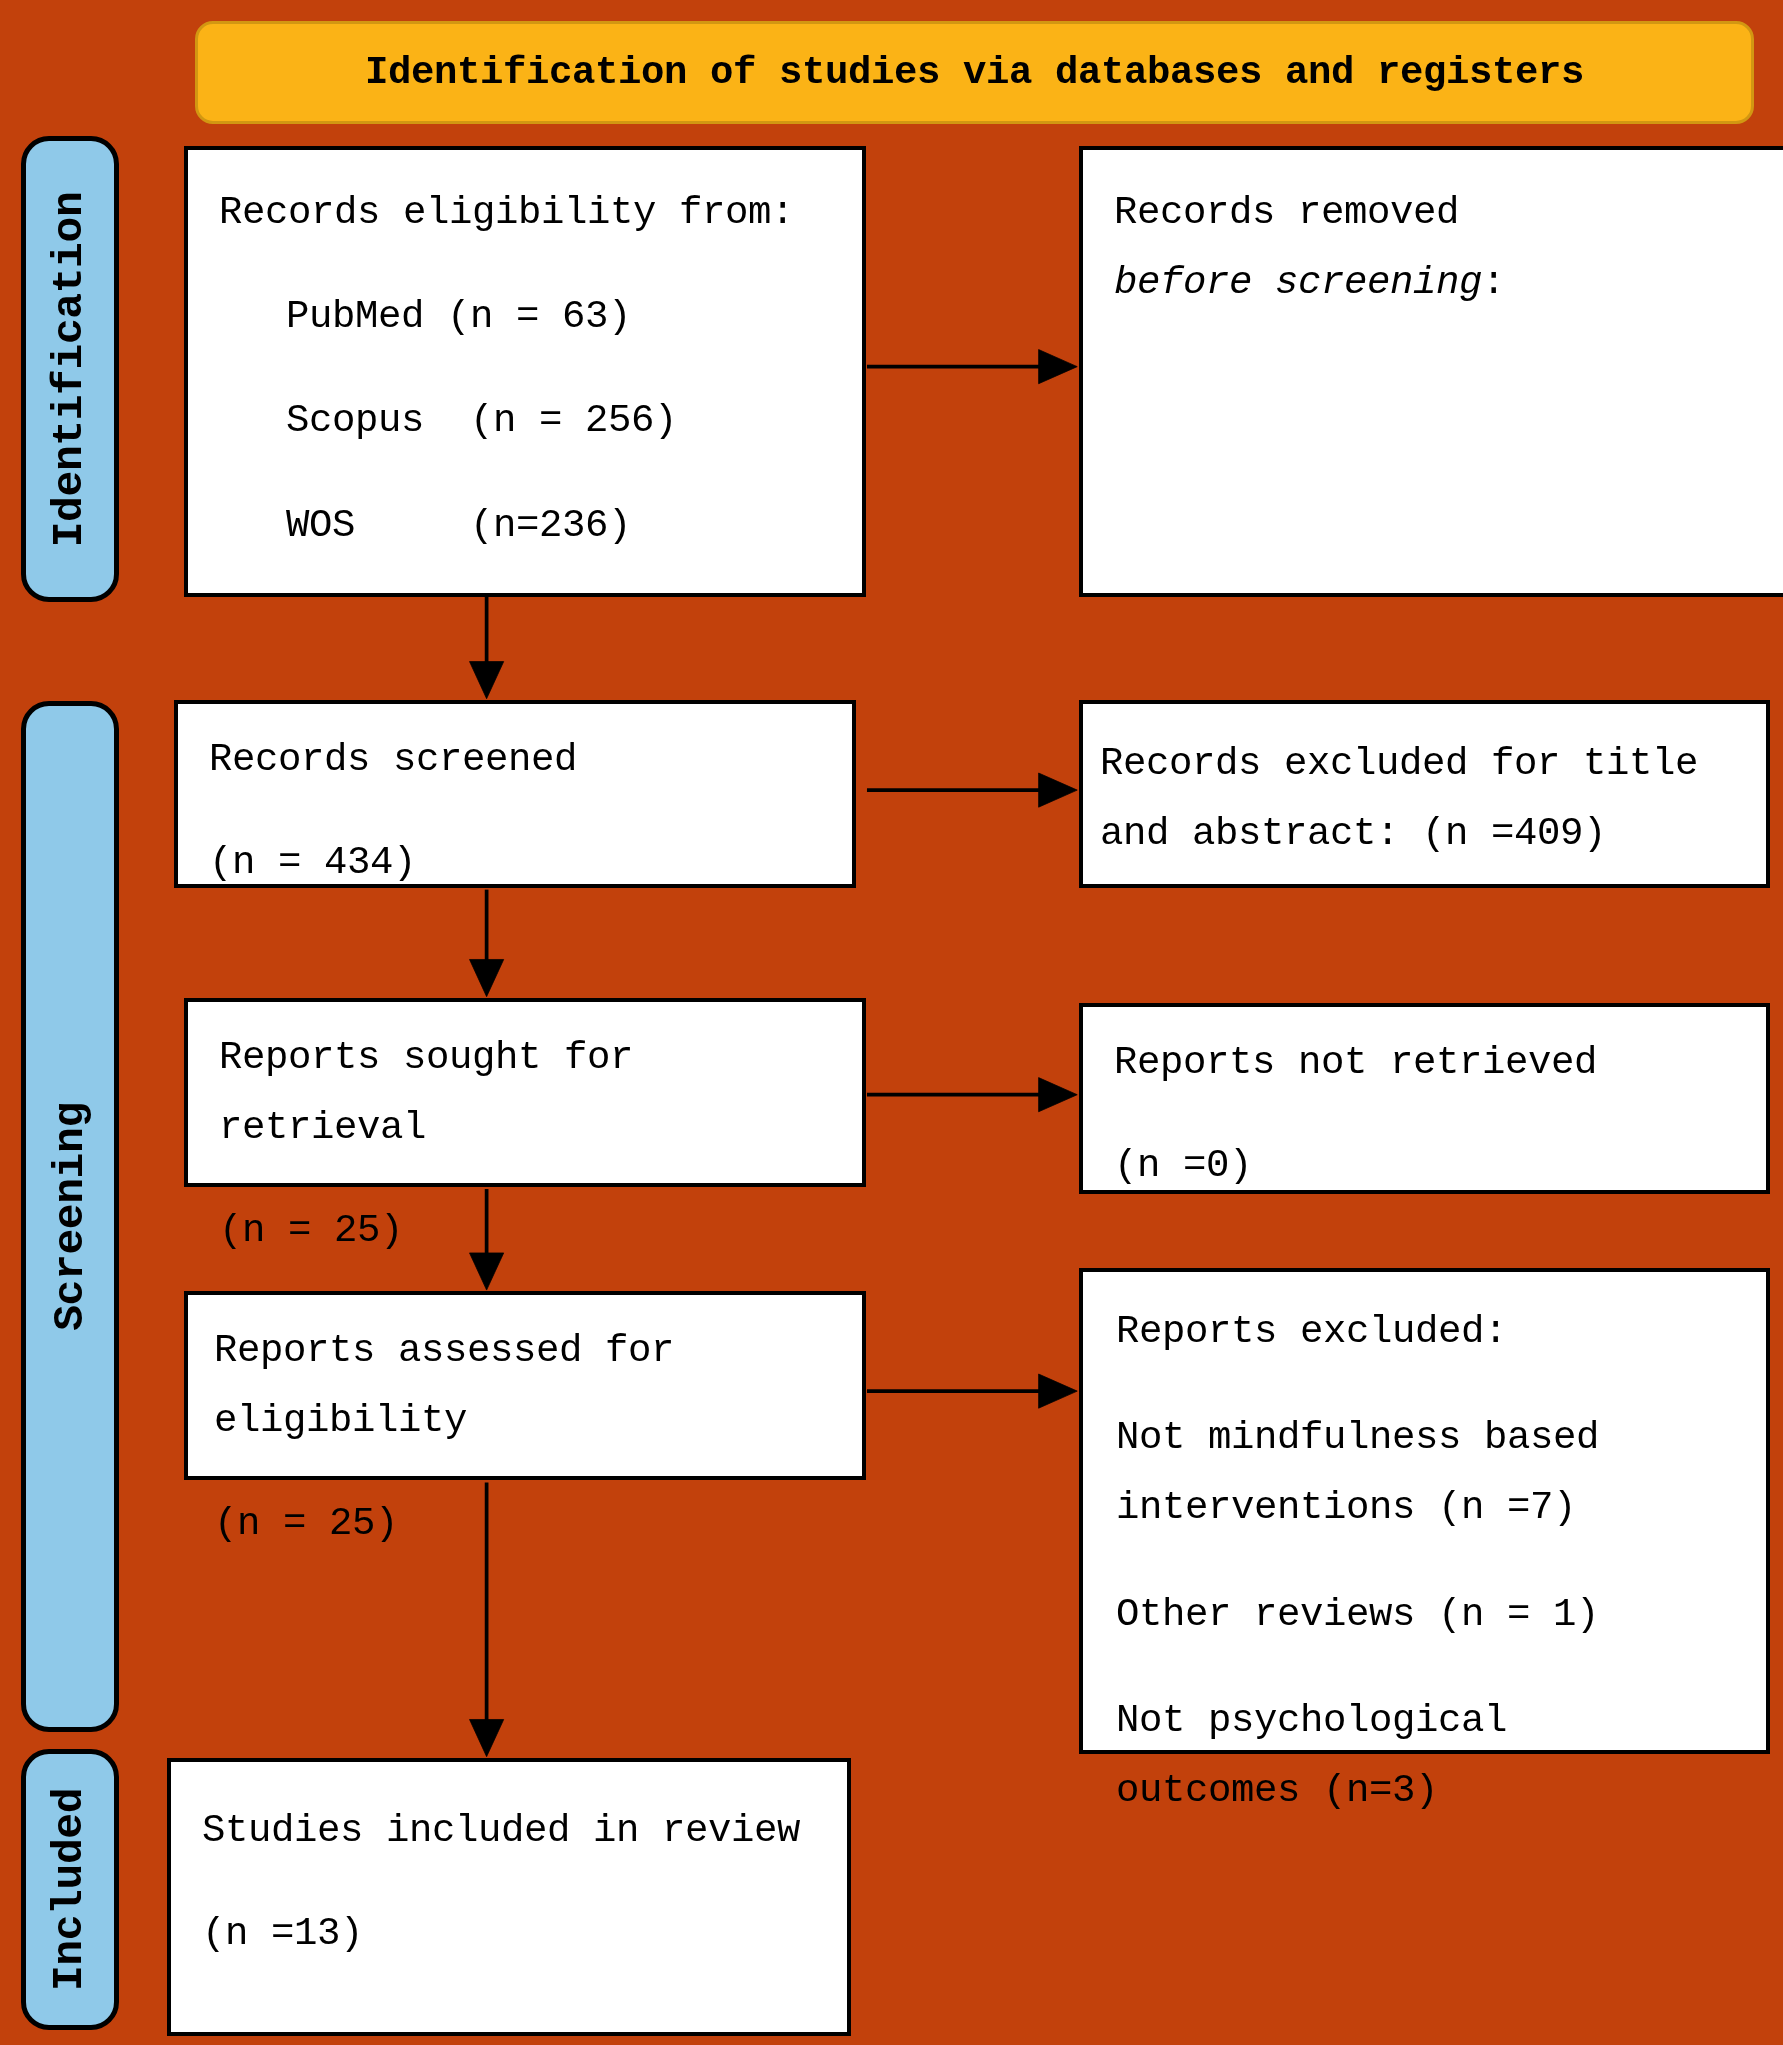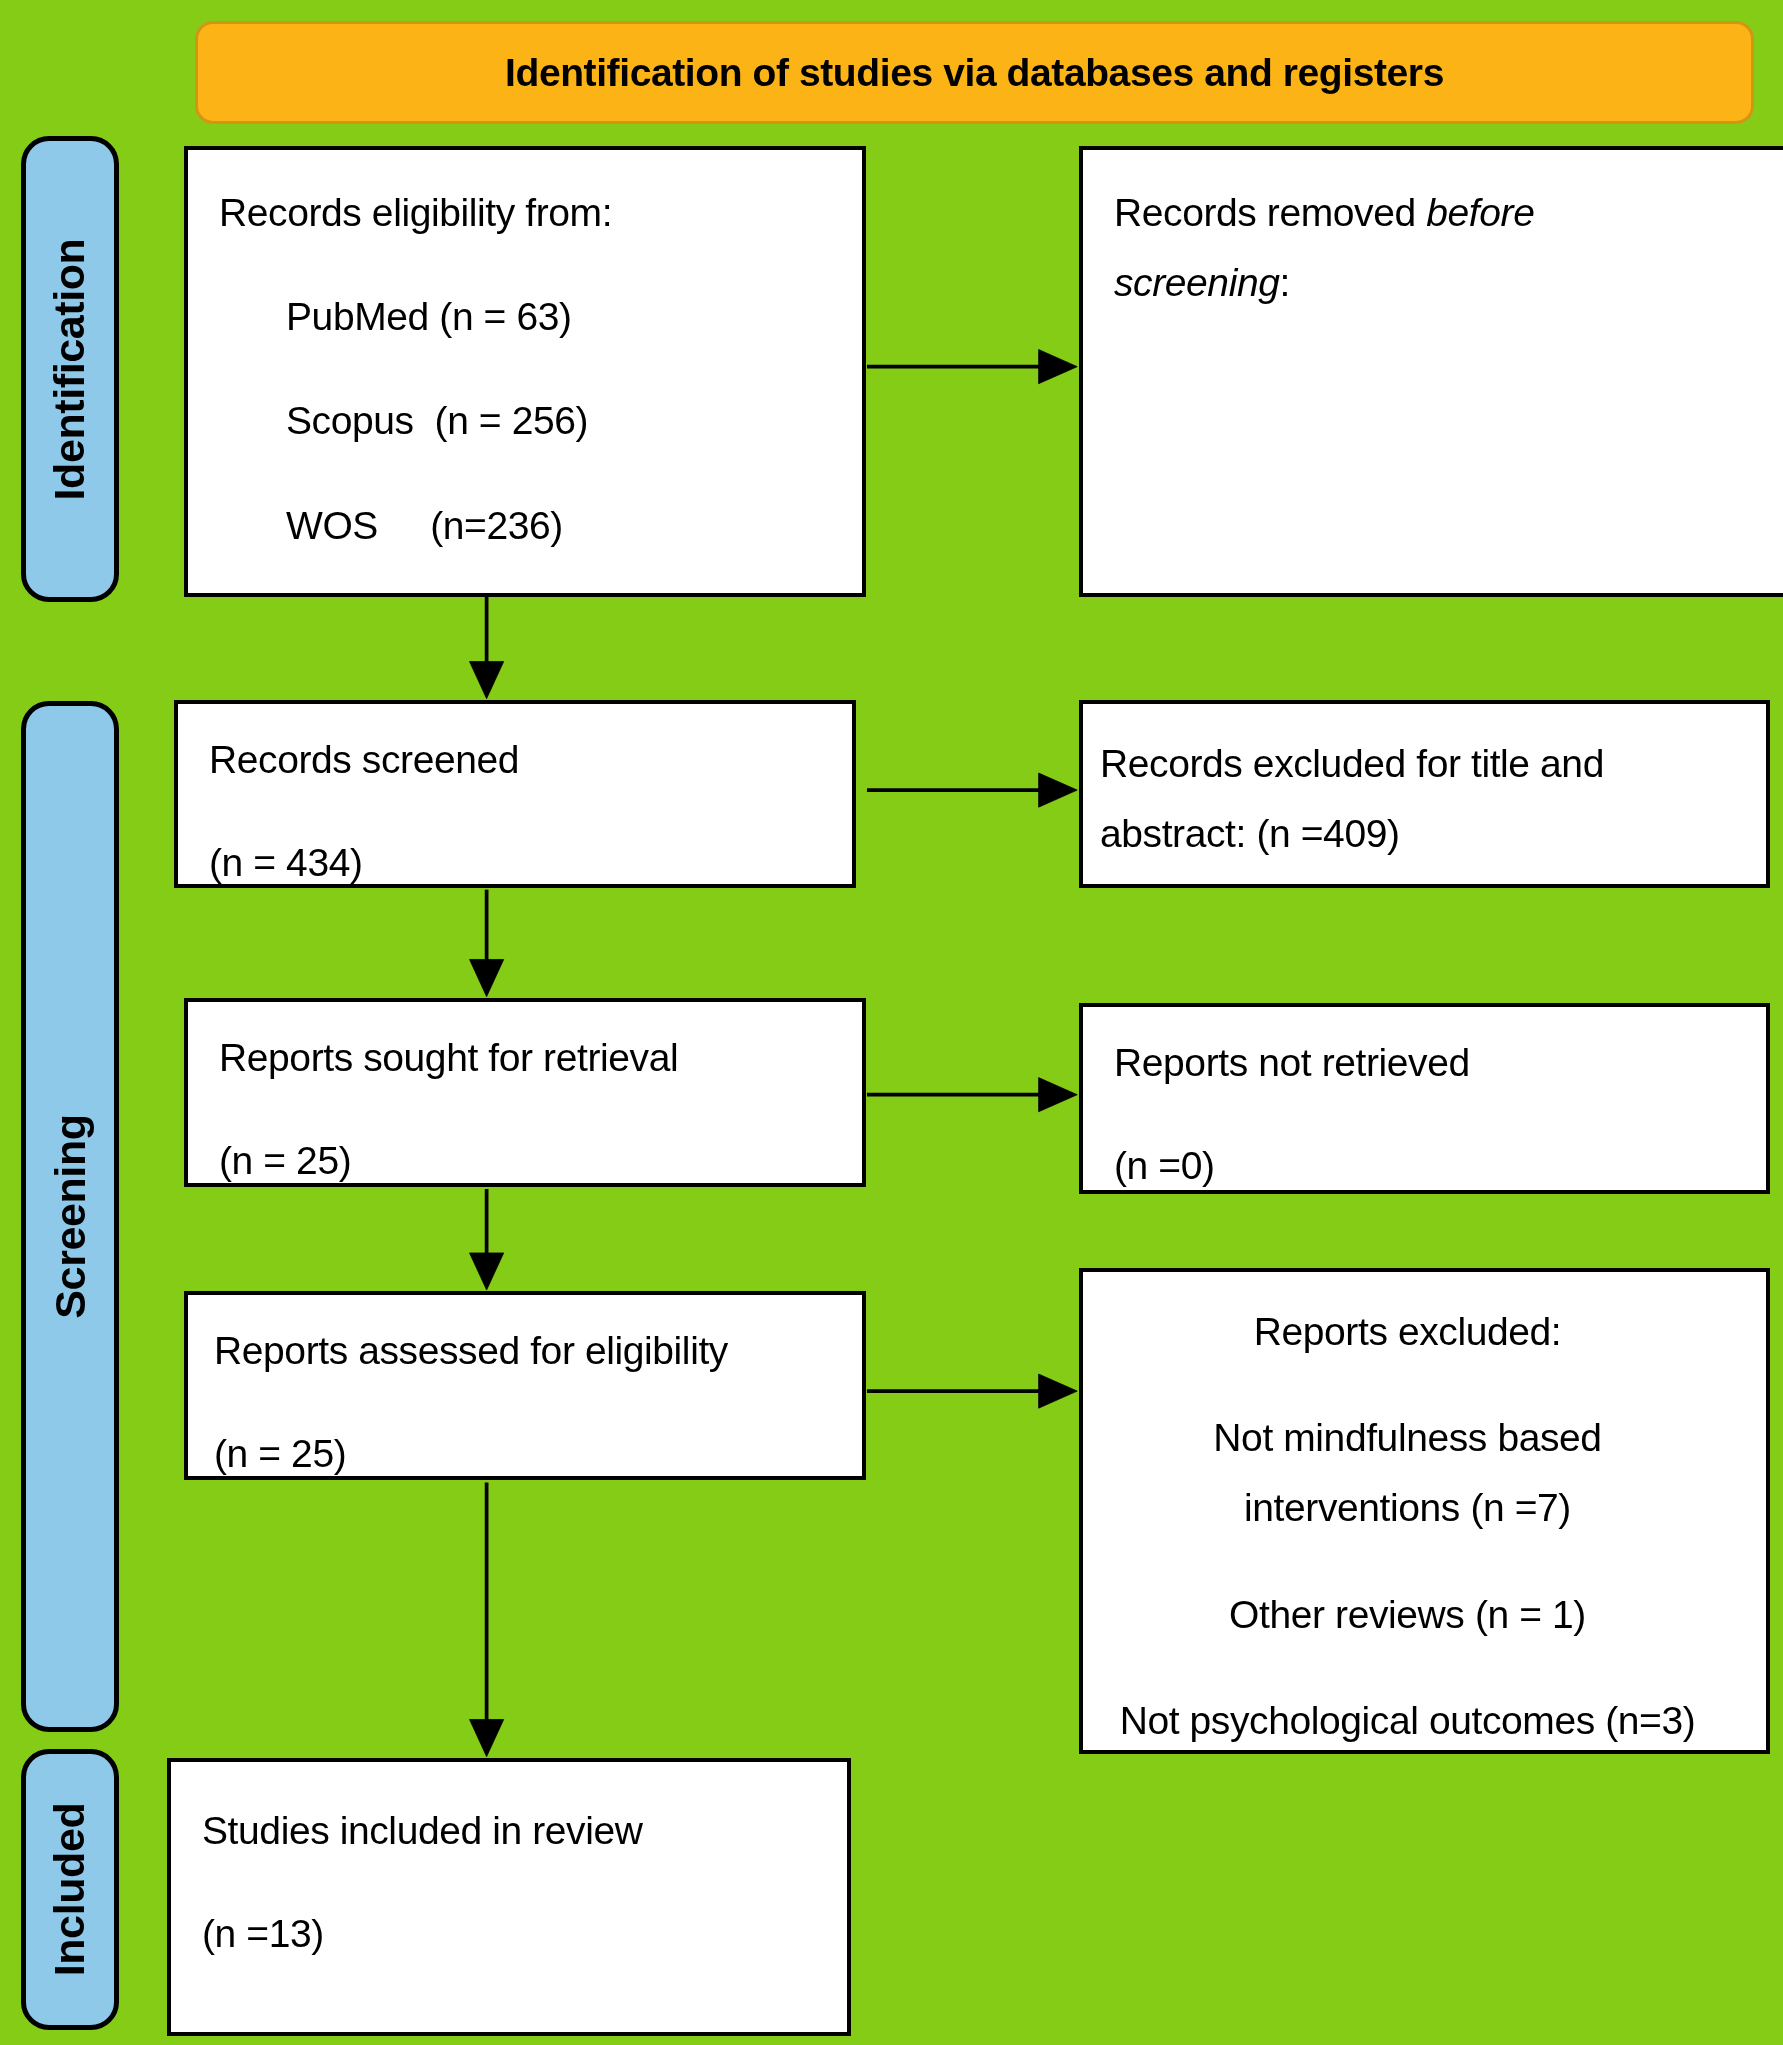--- a/index.html
+++ b/index.html
@@ -1,21 +1,21 @@
 <!DOCTYPE html>
 <html style="font-size:12px"><head>
 <meta charset="utf-8">
 <style>
   html,body { margin:0; padding:0; background:#ffffff; }
   .canvas {
     position: relative;
     width: 1783px;
     height: 2046px;
-    background: #84cc16;
-    font-family: Liberation Sans, sans-serif;
+    background: #c2410c;
+    font-family: Liberation Mono, monospace;
     color: #000;
   }
   svg.arrows {
     position: absolute;
     left: 0; top: 0;
     width: 1783px; height: 2046px;
     pointer-events: none;
   }
   .banner {
     position: absolute;
@@ -60,21 +60,21 @@
     line-height: 1.8;
     letter-spacing: -0.4px;
   }
   .box-records-identified   { left: 184px;  top: 146px;  width: 682px; height: 451px; padding: 28px 31px; }
   .box-records-removed      { left: 1079px; top: 146px;  width: 789px; height: 451px; padding: 28px 31px; }
   .box-records-screened     { left: 174px;  top: 700px;  width: 682px; height: 188px; padding: 21px 31px; }
   .box-records-excluded     { left: 1079px; top: 700px;  width: 691px; height: 188px; padding: 25px 17px; }
   .box-reports-sought       { left: 184px;  top: 998px; width: 682px; height: 189px; padding: 21px 31px; }
   .box-reports-not-retrieved{ left: 1079px; top: 1003px; width: 691px; height: 191px; padding: 21px 31px; }
   .box-reports-assessed     { left: 184px;  top: 1291px; width: 682px; height: 189px; padding: 21px 26px; }
-  .box-reports-excluded     { left: 1079px; top: 1268px; width: 691px; height: 486px; padding: 25px 67px 25px 33px; text-align: center; }
+  .box-reports-excluded     { left: 1079px; top: 1268px; width: 691px; height: 486px; padding: 25px 67px 25px 33px; }
   .box-studies-included     { left: 167px;  top: 1758px; width: 684px; height: 278px; padding: 34px 31px; }
   .count { margin-top: 33px; }
   .src-item {
     margin-top: 34px;
     padding-left: 67px;
     white-space: pre-wrap;
   }
   .removed-heading { max-width: 490px; }
   .removed-detail {
     margin-top: 68px;

